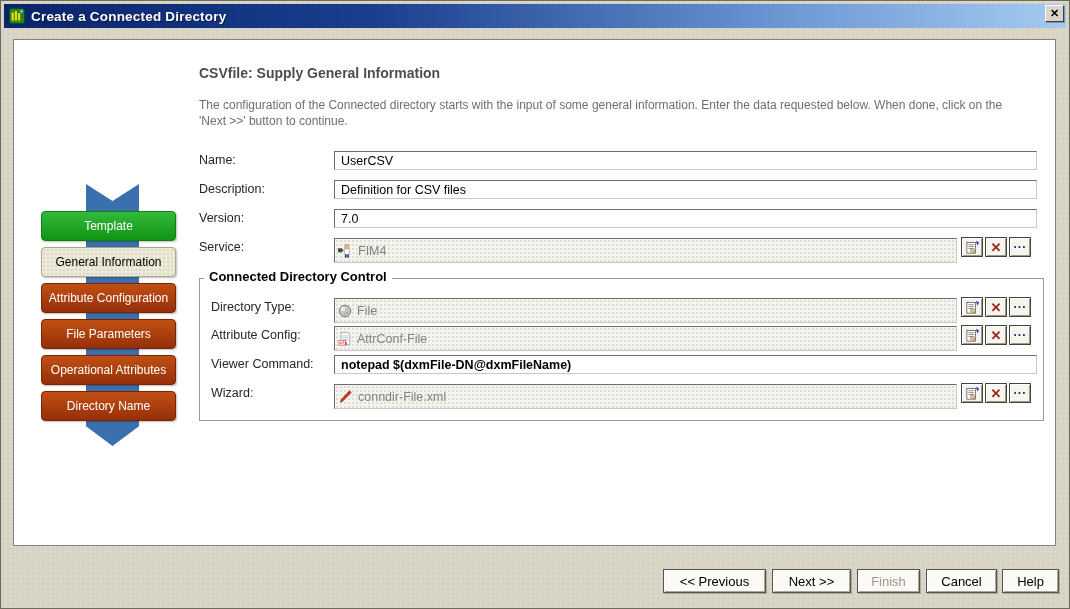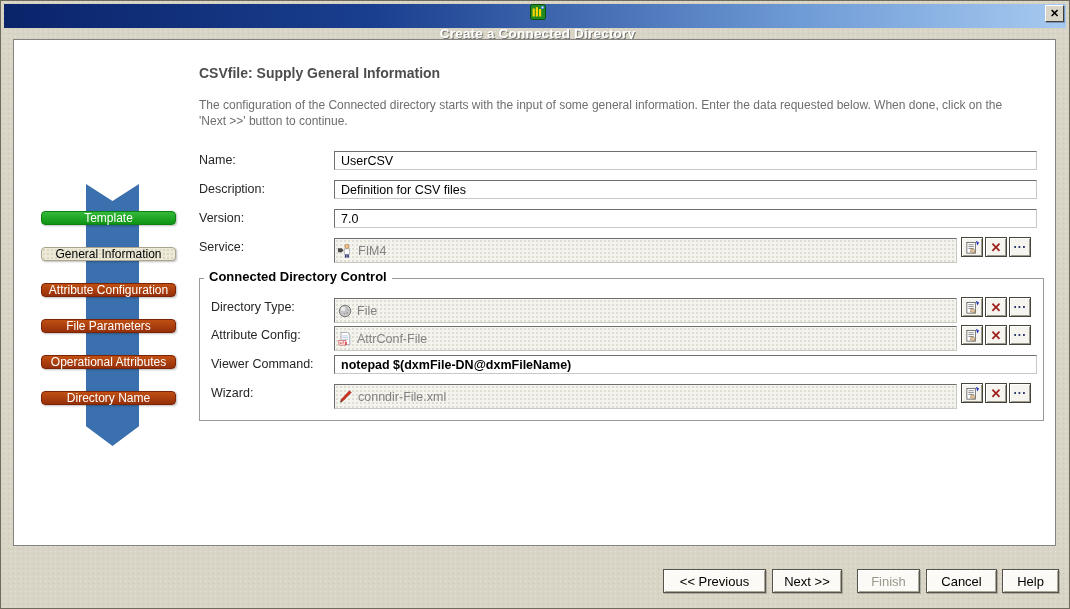--- a/index.html
+++ b/index.html
@@ -9,21 +9,21 @@
     font-family:"Liberation Sans", sans-serif;
     background-color:#d8d4c6;
     background-image: radial-gradient(#ccc6b3 22%, transparent 23%),
                       radial-gradient(#e8e4d6 22%, transparent 23%);
     background-size:5px 5px; background-position:0 0, 2px 3px;
     border:1px solid #6e6a5c;
   }
   .titlebar {
     position:absolute; left:3px; top:3px; right:3px; height:24px;
     background:linear-gradient(to right, #0a246a 0%, #1a3f8f 35%, #6f9bd6 75%, #a6caf0 100%);
-    display:flex; align-items:center; padding-left:5px; gap:6px;flex-direction:column;
+    display:flex; align-items:center; padding-left:5px; gap:6px;
   }
   .titlebar-text { color:#fff; font-weight:bold; font-size:13.5px; letter-spacing:.2px;
     text-shadow:1px 1px 0 rgba(0,0,0,.45); }
   .close-btn {
     position:absolute; right:5px; top:4px; width:19px; height:17px;
     background:#d9d5c9; border:1px solid; border-color:#ffffff #403e36 #403e36 #ffffff;
     box-shadow:1px 1px 0 rgba(0,0,0,.25);
     display:flex; align-items:center; justify-content:center;
     font-size:11px; font-weight:bold; color:#000; cursor:default;
   }
@@ -31,21 +31,21 @@
     position:absolute; left:12px; top:38px; width:1043px; height:507px;
     background:#fff; border:1px solid #828282;
   }
   
   .ribbon {
     position:absolute; left:85px; top:183px; width:53px; height:262px;
     background:#3a70ad;
     clip-path:polygon(0 0, 50% 6.5%, 100% 0, 100% 92.5%, 50% 100%, 0 92.5%);
   }
   .step {
-    position:absolute; left:40px; width:135px; height:14px;
+    position:absolute; left:40px; width:135px; height:30px;
     display:flex; align-items:center; justify-content:center;
     font-size:12px; border-radius:4px; cursor:default;
     box-shadow:1px 1px 2px rgba(0,0,0,.25);
   }
   .step-done    { background:linear-gradient(#35b93a,#0f9414); border:1px solid #0e8113; color:#fff; }
   .step-current { background-color:#edead9;
                   background-image:radial-gradient(#dcd8bf 25%, transparent 26%);
                   background-size:4px 4px;
                   border:1px solid #a9a58f; color:#000; }
   .step-pending { background:linear-gradient(#c04f12,#96300a); border:1px solid #7c2506; color:#fff; }
@@ -261,18 +261,18 @@
     </svg>
   </button>
   <button class="sbtn" style="left:984px; top:382px;">
       <span class="x-glyph">✕</span>
     </button>
   <button class="sbtn" style="left:1008px; top:382px;">
       <span class="dots">...</span>
     </button>
 
   <button class="btn" style="left:662px; width:103px;">&lt;&lt; Previous</button>
-  <button class="btn" style="left:771px; width:70px;">Next &gt;&gt;</button>
+  <button class="btn" style="left:771px; width:79px;">Next &gt;&gt;</button>
   <button class="btn btn-disabled" style="left:856px; width:63px;">Finish</button>
   <button class="btn" style="left:925px; width:71px;">Cancel</button>
   <button class="btn" style="left:1001px; width:57px;">Help</button>
 
 </div>
 
 </body></html>

